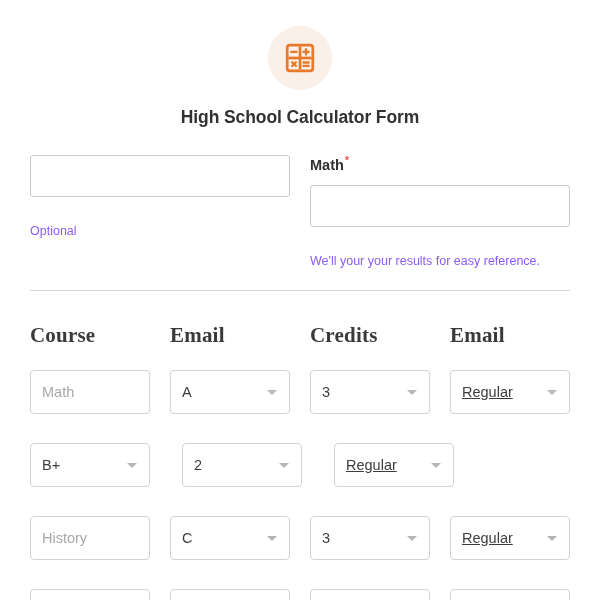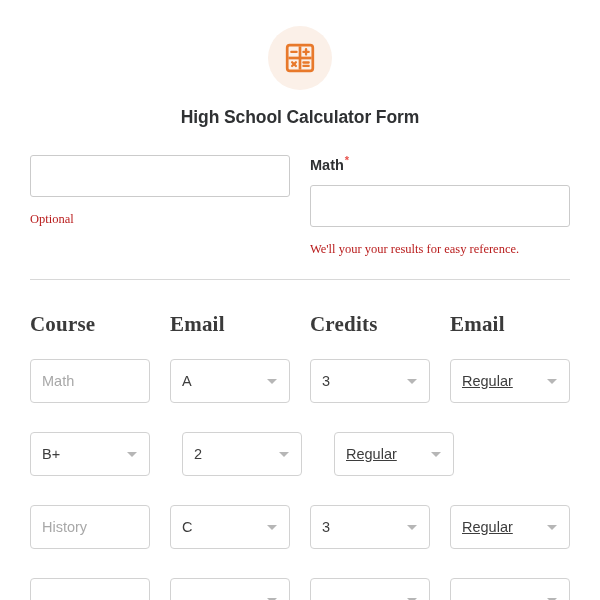--- a/index.html
+++ b/index.html
@@ -84,24 +84,23 @@
     border-radius: 3px;
     background: #fff;
     padding: 0 10px;
     font-family: "Liberation Sans", sans-serif;
     font-size: 14px;
     color: #3d3d3d;
     outline: none;
   }
 
   .helper-text {
-    margin-top: 15px;
+    margin-top: 27px;
     font-size: 12.5px;
-    color: #b91c1c;
-    font-family: Liberation Serif, serif;
+    color: #8b5cf6;
   }
 
   
   .divider {
     height: 1px;
     background: #d8d8d8;
     margin-top: 22px;
   }
 
   

